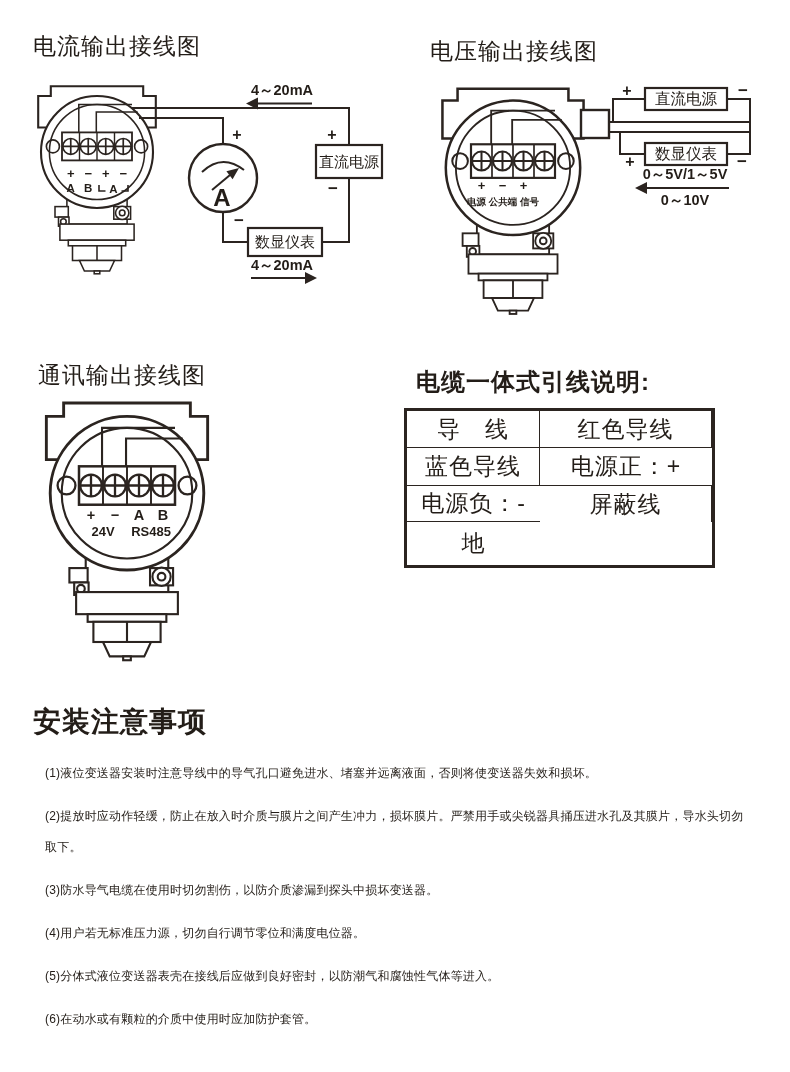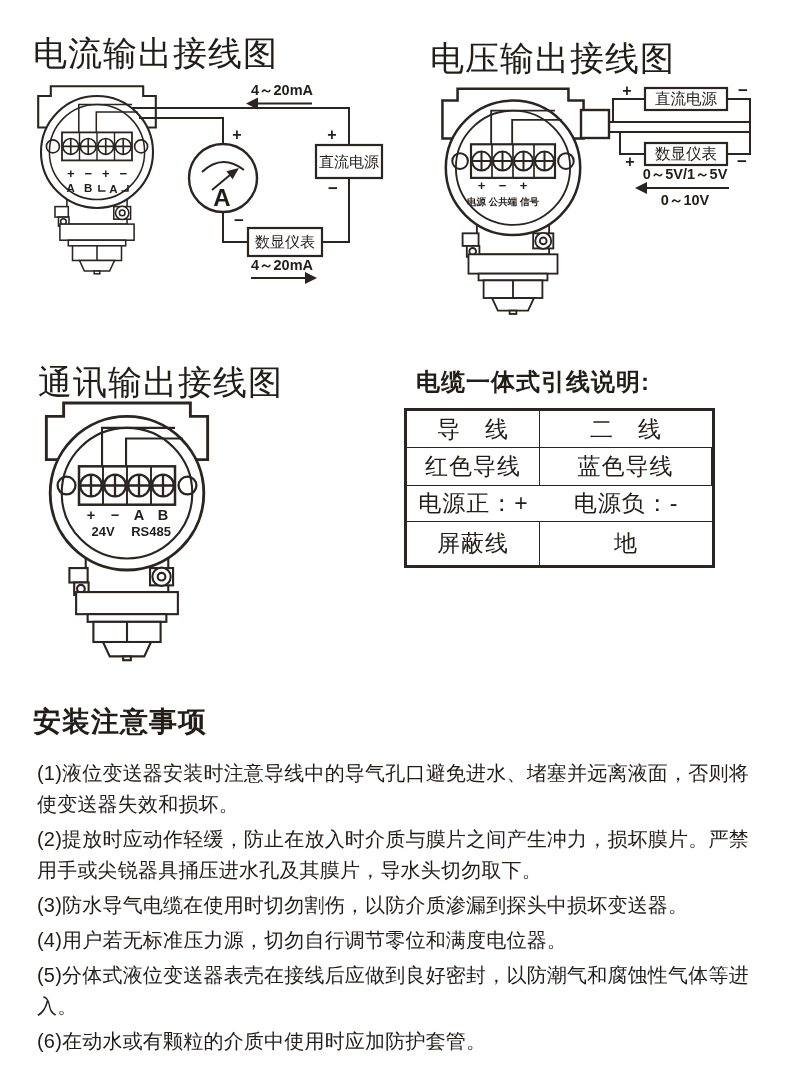--- a/index.html
+++ b/index.html
@@ -1,30 +1,30 @@
 <!DOCTYPE html>
 <html><head>
 <meta charset="utf-8">
 <style>
   html,body{margin:0;padding:0;background:#fff;}
   .page{position:relative;width:790px;height:1072px;background:#ffffff;
         font-family:"Liberation Sans",sans-serif;color:#231d18;overflow:hidden;}
-  .dtitle{position:absolute;font-size:34px;font-weight:500;letter-spacing:1px;white-space:nowrap;}
+  .dtitle{position:absolute;font-size:23px;font-weight:500;letter-spacing:1px;white-space:nowrap;}
   .ttitle{position:absolute;font-size:24px;font-weight:600;letter-spacing:1px;white-space:nowrap;margin-left:12px;}
   svg.diag{position:absolute;overflow:visible;}
   svg text{font-family:"Liberation Sans",sans-serif;fill:#231d18;}
   .cable{position:absolute;left:404px;top:408px;width:311px;height:160px;border:3px solid #2b2420;
          box-sizing:border-box;display:grid;grid-template-columns:133px 1fr;grid-template-rows:37px 38px 36px 1fr;}
   .cell{border-right:1.5px solid #2b2420;border-bottom:1.5px solid #2b2420;display:flex;
         align-items:center;justify-content:center;font-size:23px;font-weight:500;letter-spacing:1px;text-align:center;}
   .cell.last-col{border-right:none;}
   .cell.last-row{border-bottom:none;}
   .notes{position:absolute;left:33px;top:703px;width:733px;}
   .notes .ntitle{font-size:28px;font-weight:700;margin:0 0 17px 0;letter-spacing:1px;}
-  .notes p{margin:4px;font-size:20px;line-height:31px;font-weight:500;letter-spacing:0.2px;}
+  .notes p{margin:12px;font-size:12px;line-height:31px;font-weight:500;letter-spacing:0.2px;}
 </style>
 </head>
 <body>
 
 <div class="page">
 
   <svg width="0" height="0" style="position:absolute" aria-hidden="true">
     <defs>
       <g id="xmtr" stroke="#2b2420" fill="none" stroke-width="3">
         <path d="M16,85 V40 H34 V26 H166 V40 H184 V85 Z" fill="#fff"></path>
@@ -161,21 +161,20 @@
       <text x="114" y="122">A</text>
       <text x="138" y="122">B</text>
       <text x="78" y="138" font-size="13">24V</text>
       <text x="126" y="138" font-size="13">RS485</text>
     </g>
   </svg>
 
   <div class="ttitle" style="left:404px;top:366px">电缆一体式引线说明:</div>
   <div class="cable">
     <div class="cell">导　线</div>
-    <div class="cell last-col">二　线</div>
     <div class="cell">红色导线</div>
     <div class="cell">蓝色导线</div>
     <div class="cell last-col">电源正：+</div>
     <div class="cell last-col">电源负：-</div>
     <div class="cell last-row">屏蔽线</div>
     <div class="cell last-col last-row">地</div>
   </div>
 
   <div class="notes">
     <h2 class="ntitle">安装注意事项</h2>

